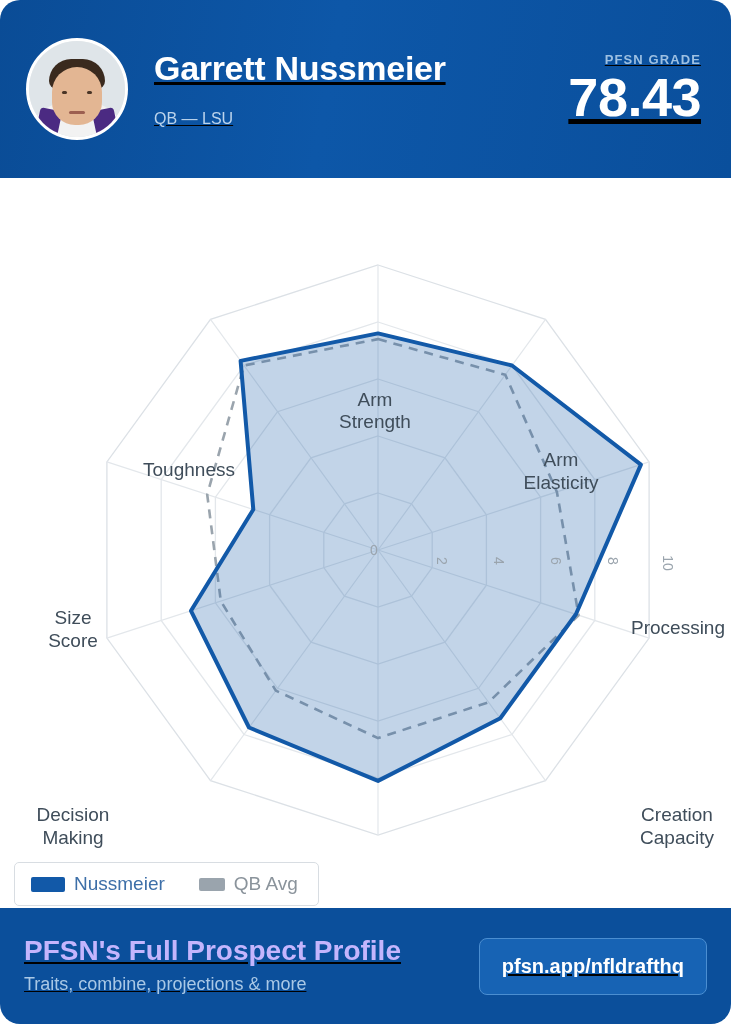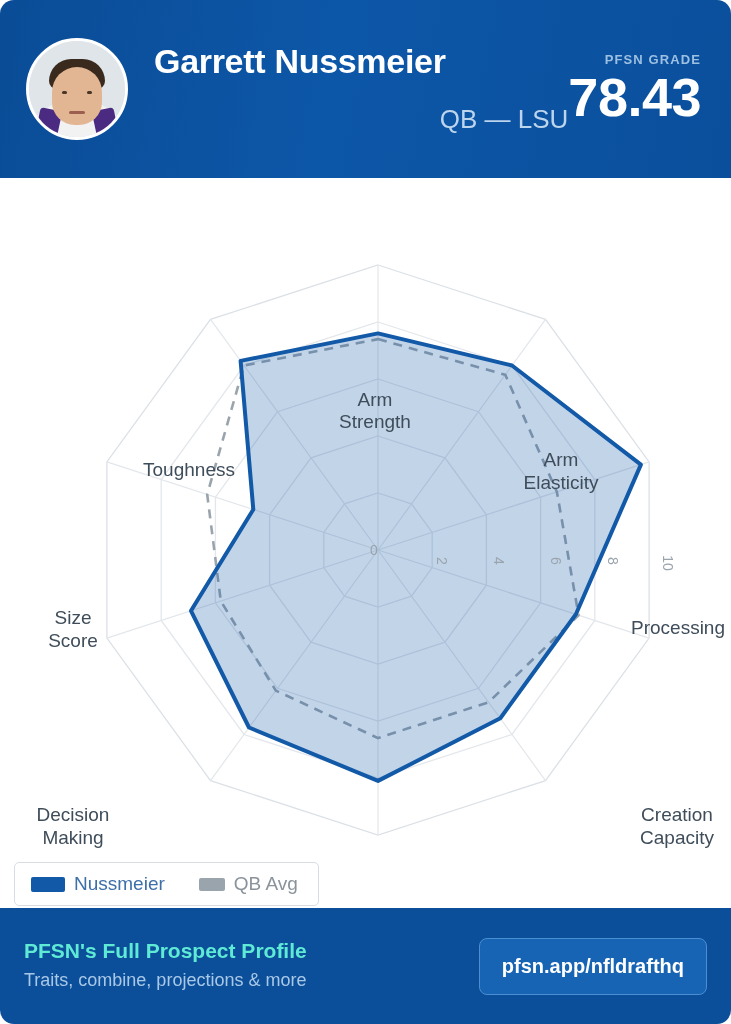--- a/index.html
+++ b/index.html
@@ -8,22 +8,23 @@
     height: 1024px;
     font-family: "Liberation Sans", sans-serif;
     background: #ffffff;
     overflow: hidden;
   }
   .card {
     position: relative;
     width: 731px;
     height: 1024px;
     background: #ffffff;
-    border-radius: 14px;
+    border-radius: 20px;
     overflow: hidden;
+    text-decoration: underline;
   }
 
   
   .header {
     position: relative;
     height: 178px;
     background: linear-gradient(100deg, #0a4c96 0%, #0d57a8 45%, #0a4f9c 100%);
     display: flex;
     align-items: center;
     padding: 0 26px;
@@ -88,23 +89,22 @@
   .player-name {
     color: #ffffff;
     font-size: 34px;
     font-weight: bold;
     letter-spacing: -0.3px;
     line-height: 1.1;
   }
   .player-meta {
     margin-top: 23px;
     color: #bcd4ec;
-    font-size: 26px;
+    font-size: 16px;
     font-weight: normal;
-    text-align: right;
   }
   .grade-block {
     text-align: right;
     flex: 0 0 auto;
     padding-right: 4px;
   }
   .grade-label {
     color: #9dc0e2;
     font-size: 13px;
     font-weight: bold;
@@ -175,22 +175,22 @@
   .footer {
     position: relative;
     height: 116px;
     background: #0b4f9b;
     display: flex;
     align-items: center;
     padding: 0 24px;
   }
   .footer-text { flex: 1 1 auto; min-width: 0; }
   .footer-title {
-    color: #5eead4;
-    font-size: 21px;
+    color: #c4b5fd;
+    font-size: 28px;
     font-weight: bold;
   }
   .footer-sub {
     color: #a9c8e6;
     font-size: 18px;
     margin-top: 6px;
     line-height: 1.3;
   }
   .footer-cta {
     flex: 0 0 auto;

